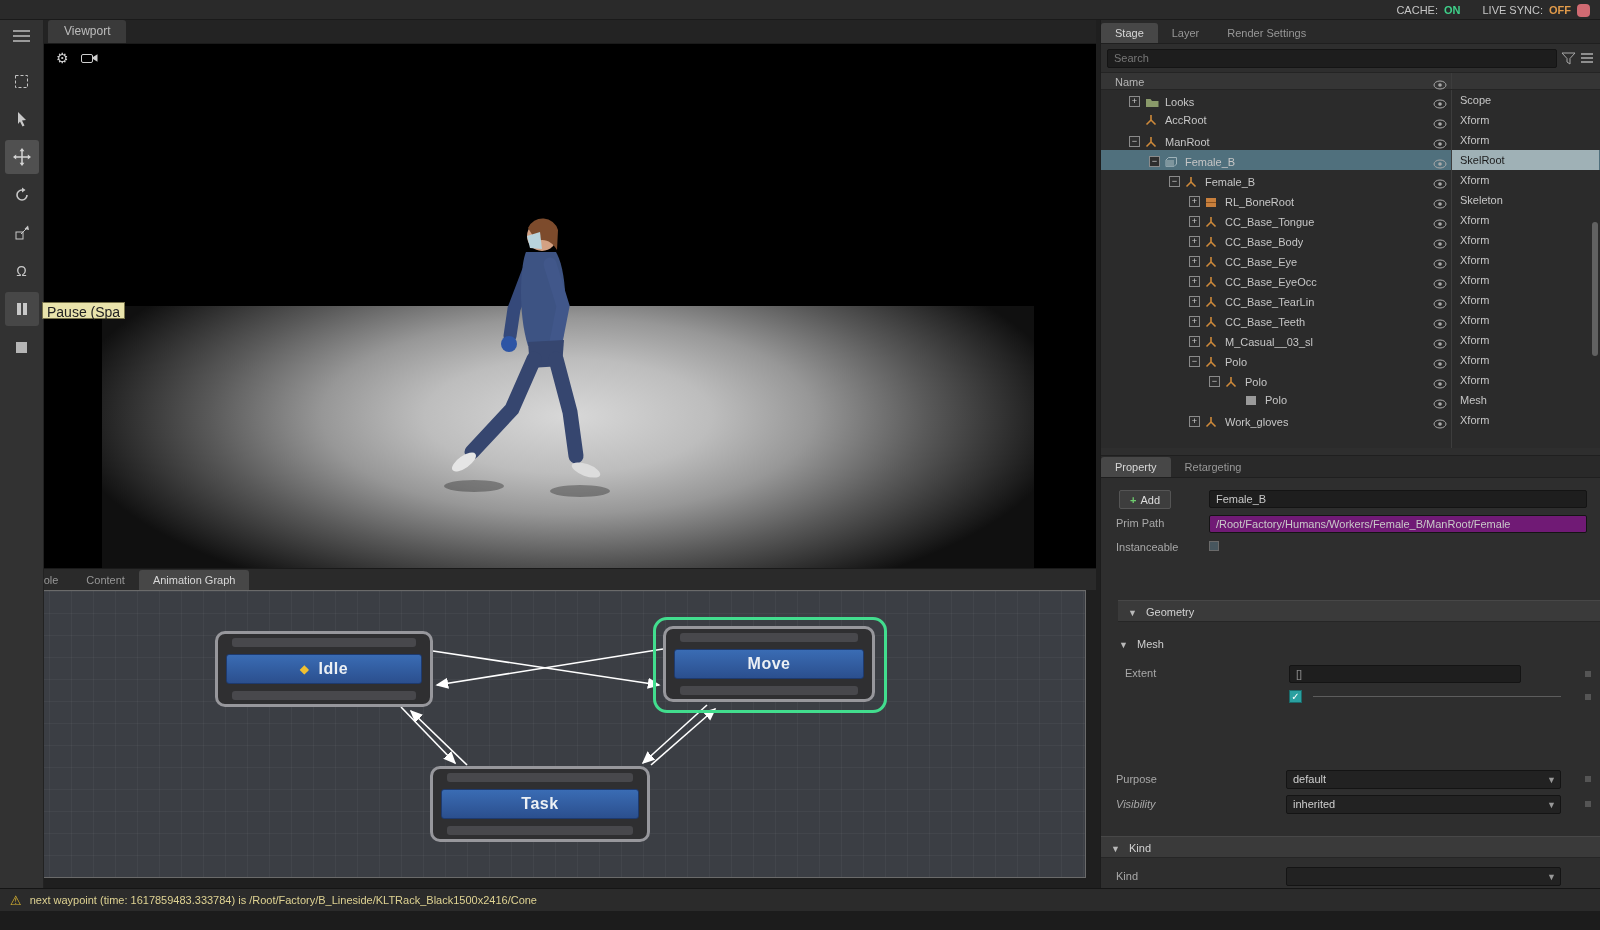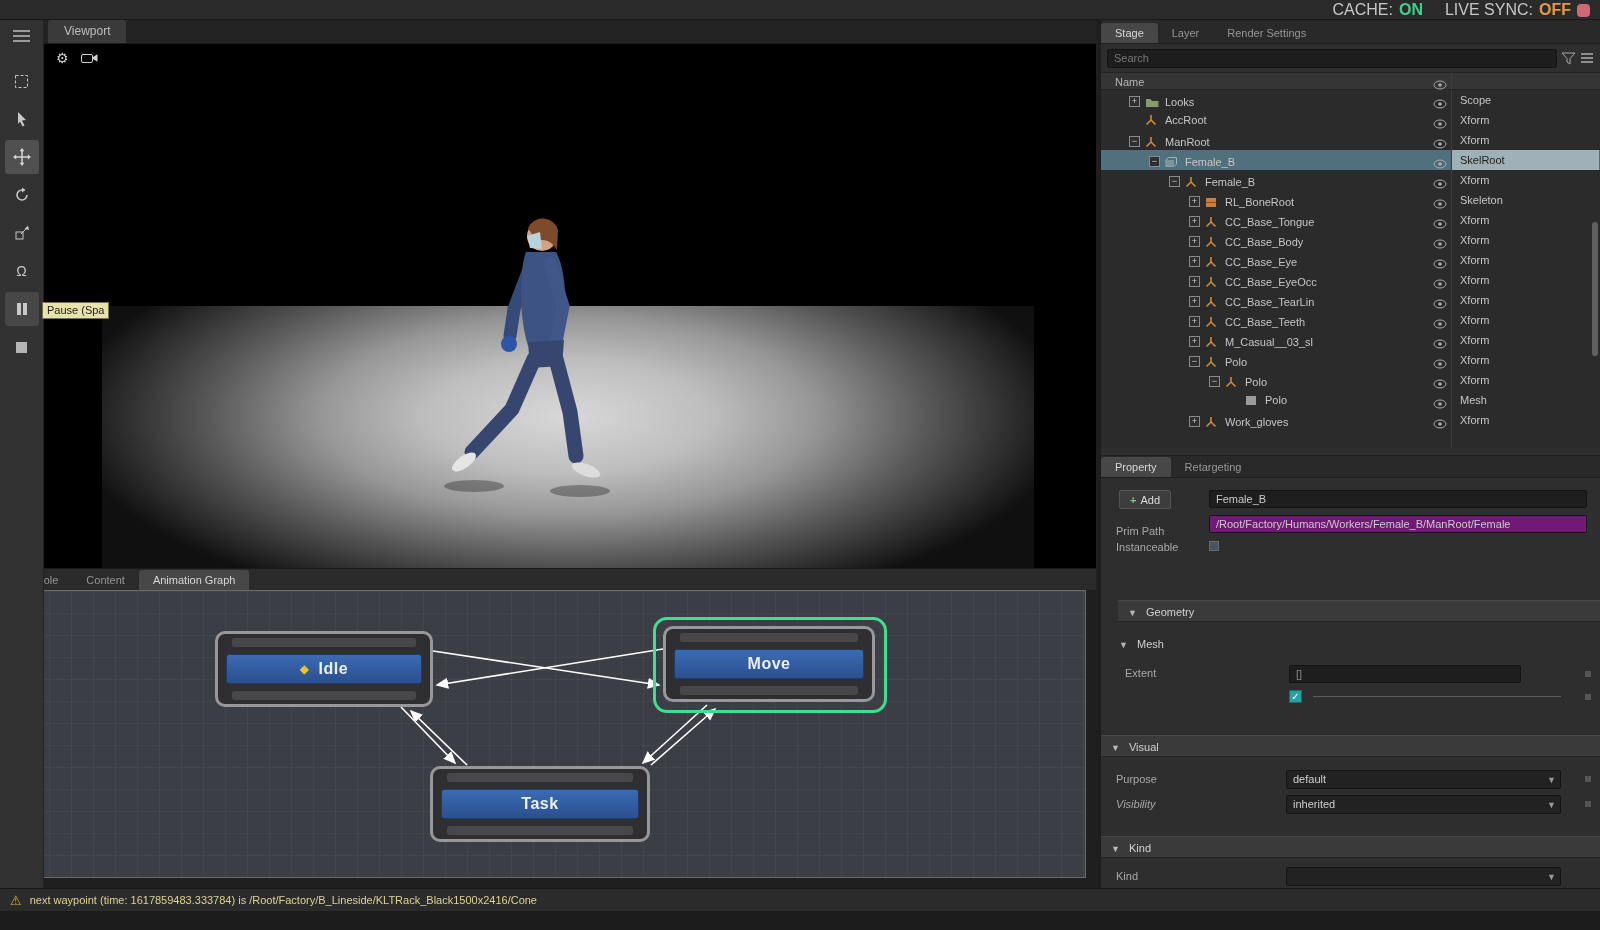--- a/index.html
+++ b/index.html
@@ -3,36 +3,36 @@
 <meta charset="utf-8">
 <style>
   * { margin:0; padding:0; box-sizing:border-box; }
   html,body { width:1600px; height:930px; overflow:hidden; background:#1f1f1f;
     font-family:"Liberation Sans","DejaVu Sans",sans-serif; font-size:11px; color:#c6c6c6; }
 
   
   #menubar { position:absolute; left:0; top:0; width:1600px; height:20px; background:#2a2a2a;
     display:flex; align-items:center; padding-left:8px; border-bottom:1px solid #1a1a1a; z-index:30;}
   .menu-item { color:#c9c9c9; font-size:12px; margin-right:18px; cursor:default; }
-  #menu-right { position:absolute; right:10px; top:0; height:20px; display:flex; align-items:center; gap:6px; font-size:16px; }
+  #menu-right { position:absolute; right:10px; top:0; height:20px; display:flex; align-items:center; gap:6px; font-size:11px; }
   .cache-on { color:#3fd08a; font-weight:bold; }
   .sync-off { color:#e09a4a; font-weight:bold; }
   .sync-blob { width:13px; height:13px; border-radius:4px; background:#d06a72; display:inline-block; }
 
   
   #left-toolbar { position:absolute; left:0; top:20px; width:44px; height:868px; background:#323232;
     border-right:1px solid #222; display:flex; flex-direction:column; align-items:center; z-index:20;}
   .toolbtn { width:34px; height:34px; margin-top:4px; border-radius:3px; display:flex; align-items:center; justify-content:center; }
   .toolbtn.active { background:#505050; }
   .toolbtn.pressed { background:#474747; }
   #hamburger { margin-top:6px; height:20px; display:flex; flex-direction:column; justify-content:center; gap:3px; }
   #hamburger div { width:17px; height:2px; background:#9a9a9a; }
   #tool-spacer { height:14px; }
   .tooltip { position:absolute; left:42px; top:302px; background:#e9e3ab; color:#222; border:1px solid #77724a;
-    font-size:11px; padding:1px 4px; height:17px; z-index:60; white-space:nowrap; }
+    font-size:14px; padding:1px 4px; height:17px; z-index:60; white-space:nowrap; }
 
   
   #viewport { position:absolute; left:44px; top:20px; width:1052px; height:548px; background:#232323; }
   #viewport-tabbar { height:24px; background:#232323; border-bottom:1px solid #1a1a1a; display:flex; }
   .vtab { background:#3a3a3a; color:#bdbdbd; font-size:12px; padding:4px 16px; margin-left:4px; border-radius:3px 3px 0 0; }
   #render { position:absolute; left:0; top:24px; right:0; bottom:0; background:#000; overflow:hidden; }
   #floor { position:absolute; left:58px; right:62px; top:50%; bottom:0;
     background:radial-gradient(ellipse 55% 78% at 50% 42%, #d8d8d8 0%, #bdbdbd 28%, #979797 48%, #595959 70%, #101010 98%); }
   #vp-tools { position:absolute; left:12px; top:6px; display:flex; gap:12px; align-items:center; z-index:5; }
   .gear-glyph { color:#cfcfcf; font-size:14px; }
@@ -516,21 +516,21 @@
         <span class="ptab active">Property</span>
         <span class="ptab">Retargeting</span>
       </div>
     <div style="position:relative;height:410px;">
       <div id="add-btn">
         <span class="plus">+</span>
         <span>Add</span>
       </div>
       <div class="field" style="left:108px;top:12px;right:14px;">Female_B</div>
 
-      <div class="prow-label" style="top:39px;margin-top:8px;">Prim Path</div>
+      <div class="prow-label" style="top:39px;">Prim Path</div>
       <div class="field" style="left:108px;top:37px;right:14px;background:#701a75;">/Root/Factory/Humans/Workers/Female_B/ManRoot/Female</div>
 
       <div class="prow-label" style="top:63px;">Instanceable</div>
       <div class="checkbox-sm" style="left:108px;top:63px;"></div>
 
       <div class="sec-header" style="top:122px;margin-left:17px;">
         <span class="caret">▼</span>
         <span>Geometry</span>
       </div>
 
@@ -540,24 +540,20 @@
       </div>
 
       <div class="prow-label" style="left:24px;top:189px;">Extent</div>
       <div class="field" style="left:188px;top:187px;width:232px;color:#888;">[]</div>
       <div class="mini-sq" style="right:10px;top:193px;"></div>
 
       <div class="checkbox-teal" style="left:188px;top:212px;">✓</div>
       <div class="prop-line" style="left:212px;top:218px;right:40px;"></div>
       <div class="mini-sq" style="right:10px;top:216px;"></div>
 
-      <div class="sec-header" style="top:257px;">
-        <span class="caret">▼</span>
-        <span>Visual</span>
-      </div>
 
       <div class="prow-label" style="top:295px;">Purpose</div>
       <div class="dropdown" style="left:185px;top:292px;right:40px;">
         <span>default</span>
         <span class="dd-arrow">▼</span>
       </div>
       <div class="mini-sq" style="right:10px;top:298px;"></div>
 
       <div class="prow-label" style="top:320px;font-style:italic;">Visibility</div>
       <div class="dropdown" style="left:185px;top:317px;right:40px;">

